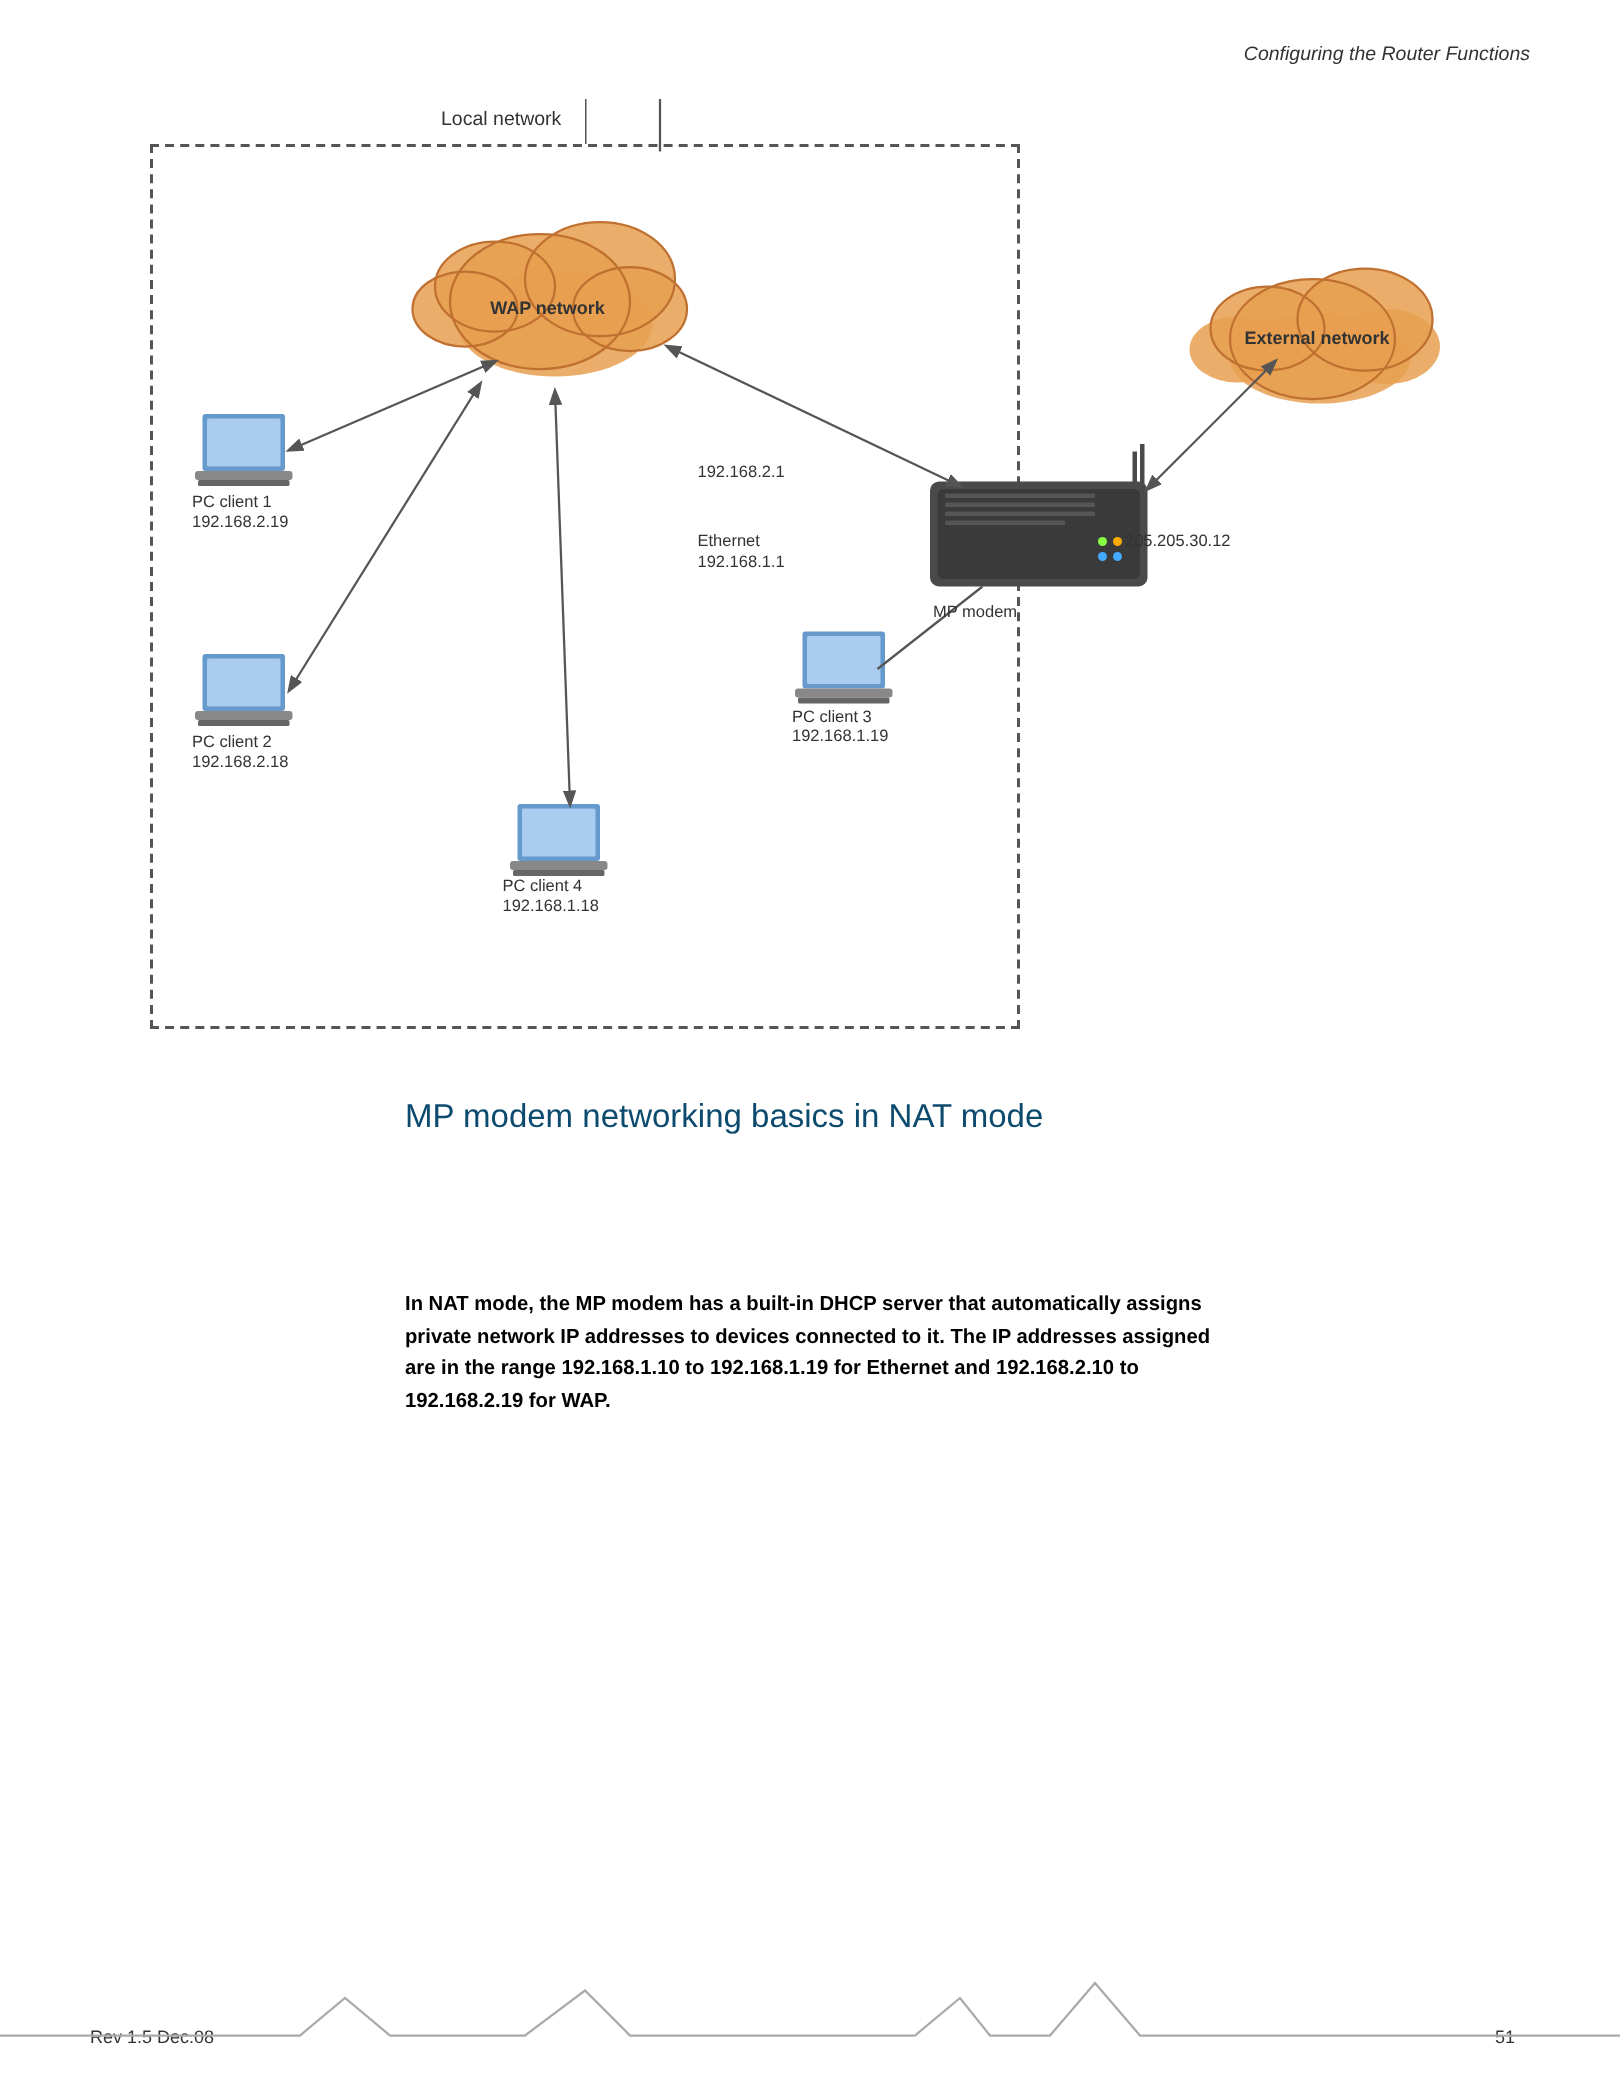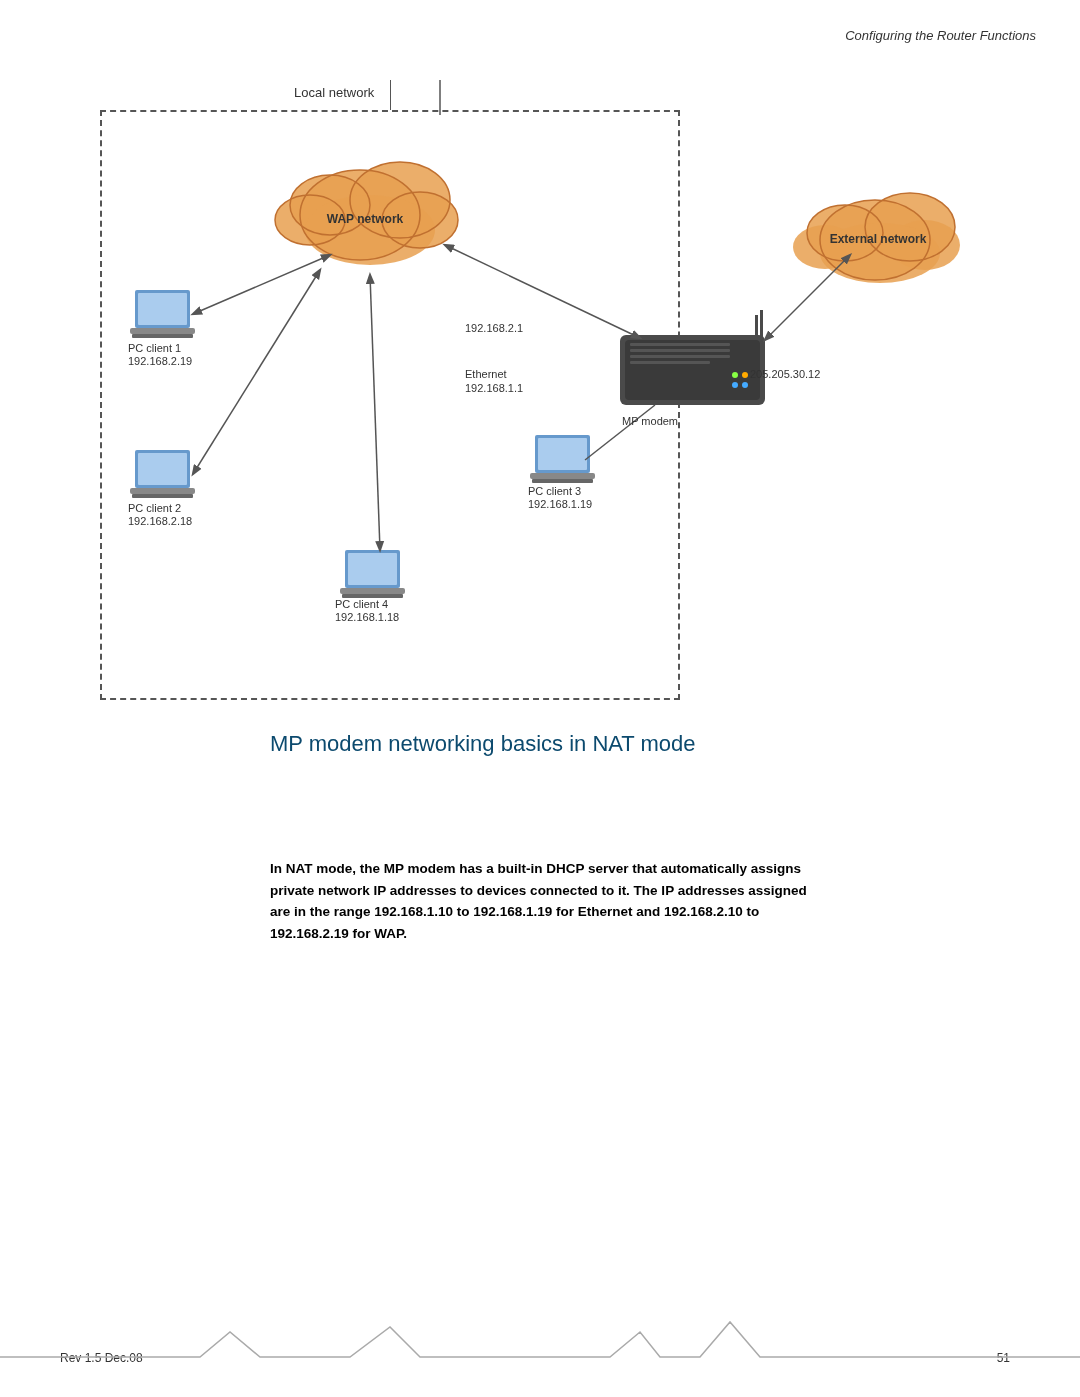--- a/index.html
+++ b/index.html
@@ -9,30 +9,30 @@
       background: #fff;
       font-family: Arial, Helvetica, sans-serif;
       position: relative;
       overflow: hidden;
     }
 
     
     .header {
       position: absolute;
       top: 28px;
-      right: 44px;
+      right: 60px;
       font-size: 13px;
       color: #333;
       font-style: italic;
     }
 
     
     .diagram-container {
       position: absolute;
-      top: 80px;
+      top: 66px;
       left: 50px;
       width: 960px;
       height: 620px;
     }
 
     
     .local-network-box {
       position: absolute;
       top: 30px;
       left: 50px;

